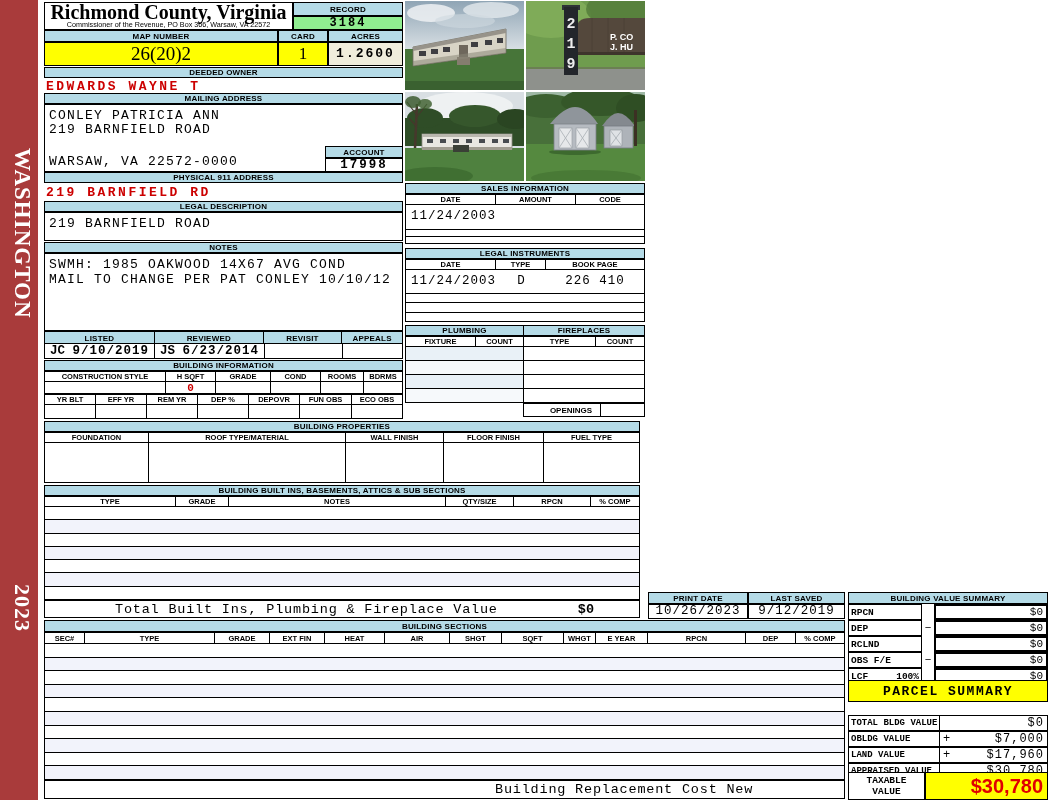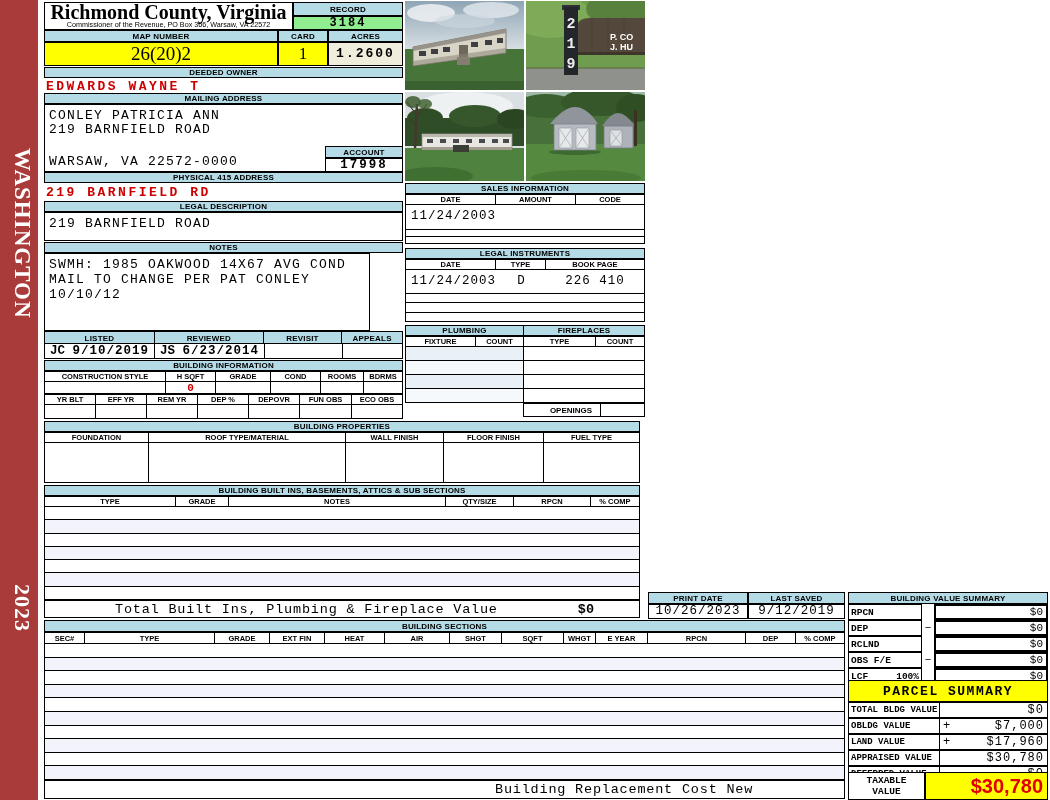--- a/index.html
+++ b/index.html
@@ -62,30 +62,30 @@
   <div class="abs bar" style="left:44px;top:93px;width:359px;height:11px;">MAILING ADDRESS</div>
   <div class="abs box" style="left:44px;top:104px;width:359px;height:68px;">
     <div class="datatext" style="position:absolute;left:4px;top:3px;">CONLEY PATRICIA ANN</div>
     <div class="datatext" style="position:absolute;left:4px;top:17px;">219 BARNFIELD ROAD</div>
     <div class="datatext" style="position:absolute;left:4px;top:49px;">WARSAW, VA 22572-0000</div>
   </div>
   <div class="abs bar" style="left:325px;top:146px;width:78px;height:12px;">ACCOUNT</div>
   <div class="abs mono box" style="left:325px;top:158px;width:78px;height:14px;text-align:center;
        font-weight:bold;font-size:12.5px;letter-spacing:2px;line-height:12px;">17998</div>
 
-  <div class="abs bar" style="left:44px;top:172px;width:359px;height:11px;">PHYSICAL 415 ADDRESS</div>
+  <div class="abs bar" style="left:44px;top:172px;width:359px;height:11px;">PHYSICAL 911 ADDRESS</div>
   <div class="abs mono red" style="left:46px;top:185px;width:357px;height:14px;font-weight:bold;font-size:13px;letter-spacing:2.5px;">219 BARNFIELD RD</div>
 
   <div class="abs bar" style="left:44px;top:201px;width:359px;height:11px;">LEGAL DESCRIPTION</div>
   <div class="abs box" style="left:44px;top:212px;width:359px;height:29px;">
     <div class="datatext" style="position:absolute;left:4px;top:3px;">219 BARNFIELD ROAD</div>
   </div>
 
   <div class="abs bar" style="left:44px;top:242px;width:359px;height:11px;">NOTES</div>
-  <div class="abs box" style="left:44px;top:253px;width:326px;height:78px;">
+  <div class="abs box" style="left:44px;top:253px;width:359px;height:78px;">
     <div class="datatext" style="position:absolute;left:4px;top:3px;">SWMH: 1985 OAKWOOD 14X67 AVG COND</div>
     <div class="datatext" style="position:absolute;left:4px;top:18px;">MAIL TO CHANGE PER PAT CONLEY 10/10/12</div>
   </div>
 
   <div class="abs" style="left:44px;top:331px;width:359px;height:12px;display:flex;">
     <div class="bar" style="width:111px;height:12px;">LISTED</div>
     <div class="bar" style="width:110px;height:12px;margin-left:-1px;">REVIEWED</div>
     <div class="bar" style="width:79px;height:12px;margin-left:-1px;">REVISIT</div>
     <div class="bar" style="width:61px;height:12px;margin-left:-1px;">APPEALS</div>
   </div>
@@ -413,21 +413,21 @@
     <div></div>
       <div></div>
   </div>
   <div class="abs mono" style="left:44px;top:780px;width:801px;height:19px;border:1px solid #000;display:flex;align-items:center;background:#fff;">
     <span style="margin-left:450px;font-size:13.5px;letter-spacing:.8px;">Building Replacement Cost New</span>
   </div>
 
   <div class="abs" style="left:848px;top:680px;width:200px;height:22px;background:#ffff00;border:1px solid #000;
        display:flex;align-items:center;justify-content:center;font:bold 13px 'Liberation Mono','DejaVu Sans Mono',monospace;letter-spacing:1.5px;">PARCEL SUMMARY</div>
   <div class="abs" style="left:848px;top:702px;width:200px;height:70px;display:flex;flex-direction:column;">
-    <div style="flex:1;display:flex;">
+    <div style="flex:1;display:flex;margin-top:13px;">
       <div class="mono" style="width:92px;border:1px solid #000;font-weight:bold;font-size:9px;display:flex;align-items:center;padding-left:2px;box-sizing:border-box;">TOTAL BLDG VALUE</div>
       <div class="mono" style="flex:1;border:1px solid #000;border-left:none;font-size:12px;display:flex;align-items:center;box-sizing:border-box;padding:0 3px;">
         <span style="width:12px;"></span>
         <span style="flex:1;text-align:right;letter-spacing:1px;">$0</span>
         </div>
     </div>
     <div style="flex:1;display:flex;">
       <div class="mono" style="width:92px;border:1px solid #000;font-weight:bold;font-size:9px;display:flex;align-items:center;padding-left:2px;box-sizing:border-box;">OBLDG VALUE</div>
       <div class="mono" style="flex:1;border:1px solid #000;border-left:none;font-size:12px;display:flex;align-items:center;box-sizing:border-box;padding:0 3px;">
         <span style="width:12px;">+</span>

